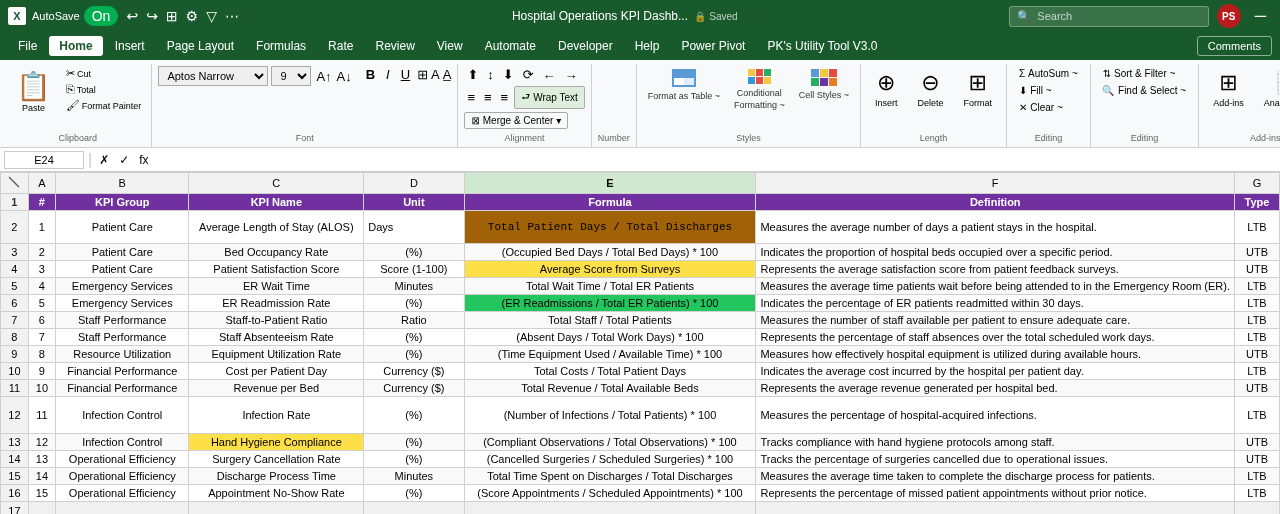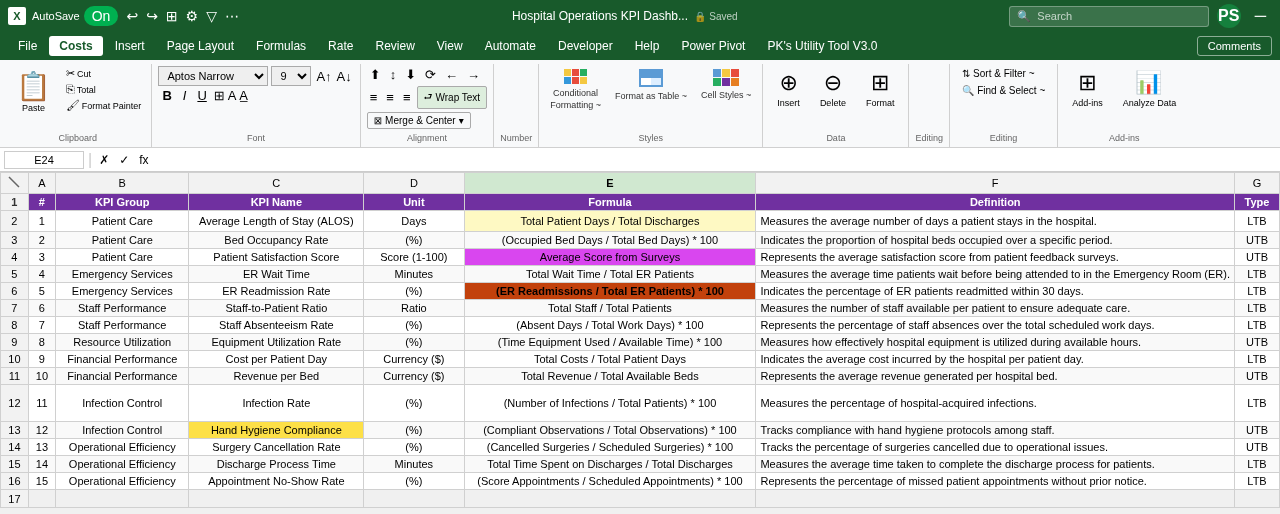--- a/index.html
+++ b/index.html
@@ -19,21 +19,21 @@
     .title-bar-center { display: flex; align-items: center; gap: 6px; font-size: 12px; }
     .title-bar-right { display: flex; align-items: center; gap: 8px; }
     .excel-logo { width: 18px; height: 18px; background: white; color: #185a2b; font-weight: bold; font-size: 11px; display: flex; align-items: center; justify-content: center; border-radius: 2px; }
     .autosave-toggle { display: flex; align-items: center; gap: 4px; font-size: 11px; }
     .toggle-btn { background: #107c41; border: none; color: white; padding: 2px 8px; border-radius: 10px; font-size: 14px; cursor: pointer; display: flex; align-items: center; gap: 2px; }
     .toggle-on { background: #00b050; }
     .title-bar-btn { background: none; border: none; color: white; font-size: 16px; cursor: pointer; padding: 2px 6px; }
     .search-box { background: rgba(255,255,255,0.15); border: 1px solid rgba(255,255,255,0.3); border-radius: 3px; padding: 3px 8px; color: white; font-size: 11px; width: 200px; display: flex; align-items: center; gap: 6px; }
     .search-box input { background: none; border: none; color: white; font-size: 11px; width: 160px; outline: none; }
     .search-box input::placeholder { color: rgba(255,255,255,0.7); }
-    .user-avatar { width: 24px; height: 24px; background: #15803d; border-radius: 50%; display: flex; align-items: center; justify-content: center; font-size: 16px; font-weight: bold; color: white; }
+    .user-avatar { width: 24px; height: 24px; background: #b91c1c; border-radius: 50%; display: flex; align-items: center; justify-content: center; font-size: 10px; font-weight: bold; color: white; }
     .toolbar-icons { display: flex; align-items: center; gap: 4px; }
     .tb-icon { color: white; font-size: 14px; cursor: pointer; padding: 2px; }
 
     
     .menu-bar {
       height: 28px;
       background: #185a2b;
       display: flex;
       align-items: center;
       padding: 0 8px;
@@ -191,21 +191,21 @@
       <span>🔍</span>
       <input type="text" placeholder="Search" style="">
     </div>
     <div class="user-avatar">PS</div>
     <button class="title-bar-btn">─</button>
   </div>
 </div>
 
 <div class="menu-bar">
   <div class="menu-item">File</div>
-  <div class="menu-item active">Costs</div>
+  <div class="menu-item active">Home</div>
   <div class="menu-item">Insert</div>
   <div class="menu-item">Page Layout</div>
   <div class="menu-item">Formulas</div>
   <div class="menu-item">Rate</div>
   <div class="menu-item">Review</div>
   <div class="menu-item">View</div>
   <div class="menu-item">Automate</div>
   <div class="menu-item">Developer</div>
   <div class="menu-item">Help</div>
   <div class="menu-item">Power Pivot</div>
@@ -235,21 +235,21 @@
         <div class="small-btn">
           <span>🖌</span>
           <span style="font-size:9px">Format Painter</span>
         </div>
       </div>
     </div>
     <div class="ribbon-group-label">Clipboard</div>
   </div>
 
   <div class="ribbon-group">
-    <div class="ribbon-group-content" style="flex-direction:column;gap:1px;">
+    <div class="ribbon-group-content" style="flex-direction:row;gap:8px;">
       <div class="font-row1">
         <select class="font-select">
           <option>Aptos Narrow</option>
         </select>
         <select class="size-select">
           <option>9</option>
         </select>
         <div class="font-size-btns">
           <span class="font-size-btn">A↑</span>
           <span class="font-size-btn">A↓</span>
@@ -297,39 +297,39 @@
     <div class="ribbon-group-label">Alignment</div>
   </div>
 
   <div class="ribbon-group">
     <div class="ribbon-group-label">Number</div>
   </div>
 
   <div class="ribbon-group">
     <div class="ribbon-group-content" style="gap:4px;">
       <div class="ribbon-btn" style="flex-direction:column;align-items:center;font-size:9px;">
+        <div style="border:2px solid #5b9bd5;width:24px;height:18px;margin-bottom:2px;display:grid;grid-template-columns:1fr 1fr;grid-template-rows:1fr 1fr">
+          <div style="background:#5b9bd5"></div>
+            <div style="background:#5b9bd5"></div>
+          <div style="background:white"></div>
+            <div style="background:#ddeeff"></div>
+        </div>
+        <span>Format as Table ~</span>
+      </div>
+      <div class="ribbon-btn" style="flex-direction:column;align-items:center;font-size:9px;">
         <div style="display:grid;grid-template-columns:repeat(3,7px);gap:1px;margin-bottom:2px">
           <div style="width:7px;height:7px;background:#f4c842"></div>
           <div style="width:7px;height:7px;background:#e74c3c"></div>
           <div style="width:7px;height:7px;background:#27ae60"></div>
           <div style="width:7px;height:7px;background:#3498db"></div>
           <div style="width:7px;height:7px;background:#e74c3c"></div>
           <div style="width:7px;height:7px;background:#f4c842"></div>
         </div>
         <span>Conditional</span>
         <span>Formatting ~</span>
-      </div>
-      <div class="ribbon-btn" style="flex-direction:column;align-items:center;font-size:9px;">
-        <div style="border:2px solid #5b9bd5;width:24px;height:18px;margin-bottom:2px;display:grid;grid-template-columns:1fr 1fr;grid-template-rows:1fr 1fr">
-          <div style="background:#5b9bd5"></div>
-            <div style="background:#5b9bd5"></div>
-          <div style="background:white"></div>
-            <div style="background:#ddeeff"></div>
-        </div>
-        <span>Format as Table ~</span>
       </div>
       <div class="ribbon-btn" style="flex-direction:column;align-items:center;font-size:9px;">
         <div style="display:grid;grid-template-columns:repeat(3,8px);gap:1px;margin-bottom:2px">
           <div style="width:8px;height:8px;background:#5b9bd5"></div>
           <div style="width:8px;height:8px;background:#f4c842"></div>
           <div style="width:8px;height:8px;background:#e74c3c"></div>
           <div style="width:8px;height:8px;background:#27ae60"></div>
           <div style="width:8px;height:8px;background:#7030a0"></div>
           <div style="width:8px;height:8px;background:#e67e22"></div>
         </div>
@@ -347,24 +347,29 @@
       </div>
       <div class="ribbon-large-btn">
         <span class="large-icon">⊖</span>
         <span style="font-size:9px">Delete</span>
       </div>
       <div class="ribbon-large-btn">
         <span class="large-icon">⊞</span>
         <span style="font-size:9px">Format</span>
       </div>
     </div>
-    <div class="ribbon-group-label">Data</div>
-  </div>
-
-  <div class="ribbon-group">
+    <div class="ribbon-group-label">Length</div>
+  </div>
+
+  <div class="ribbon-group">
+    <div class="ribbon-group-content" style="flex-direction:column;gap:2px;">
+      <div class="autosum-btn">Σ <span>AutoSum ~</span></div>
+      <div class="autosum-btn">⬇ <span>Fill ~</span></div>
+      <div class="autosum-btn">✕ <span>Clear ~</span></div>
+    </div>
     <div class="ribbon-group-label">Editing</div>
   </div>
 
   <div class="ribbon-group">
     <div class="ribbon-group-content" style="flex-direction:column;gap:2px;">
       <div class="autosum-btn">⇅ <span>Sort &amp; Filter ~</span></div>
       <div class="autosum-btn">🔍 <span>Find &amp; Select ~</span></div>
     </div>
     <div class="ribbon-group-label">Editing</div>
   </div>
@@ -423,62 +428,62 @@
         <td style="background:#7030a0;color:white;font-weight:bold;text-align:center">Unit</td>
         <td style="background:#7030a0;color:white;font-weight:bold;text-align:center">Formula</td>
         <td style="background:#7030a0;color:white;font-weight:bold;text-align:center">Definition</td>
         <td style="background:#7030a0;color:white;font-weight:bold;text-align:center">Type</td>
       </tr>
     <tr style="background: rgb(255, 255, 255);">
           <td class="row-header">2</td>
           <td style="text-align: center; background: rgb(255, 255, 255); padding: 2px 4px;">1</td>
           <td style="text-align: center; background: rgb(255, 255, 255); padding: 2px 4px;">Patient Care</td>
           <td style="text-align: center; background: rgb(255, 255, 255); padding: 2px 4px;">Average Length of Stay (ALOS)</td>
-          <td style="text-align: center; background: rgb(255, 255, 255); padding: 2px 4px;">Days</td>
-          <td style="text-align: center; background: #fef9c3; padding: 4px 4px;">Total Patient Days / Total Discharges</td>
+          <td style="text-align: left; background: rgb(255, 255, 255); padding: 2px 4px;">Days</td>
+          <td style="text-align: center; background: #a16207; padding: 10px 4px; font-family: Liberation Mono, monospace;">Total Patient Days / Total Discharges</td>
           <td style="text-align: left; background: rgb(255, 255, 255); padding: 2px 4px;">Measures the average number of days a patient stays in the hospital.</td>
           <td style="text-align: center; background: rgb(255, 255, 255); padding: 2px 4px;">LTB</td>
         </tr>
         <tr style="background: rgb(249, 249, 249);">
           <td class="row-header">3</td>
           <td style="text-align: center; background: rgb(249, 249, 249); padding: 2px 4px;">2</td>
           <td style="text-align: center; background: rgb(249, 249, 249); padding: 2px 4px;">Patient Care</td>
           <td style="text-align: center; background: rgb(249, 249, 249); padding: 2px 4px;">Bed Occupancy Rate</td>
           <td style="text-align: center; background: rgb(249, 249, 249); padding: 2px 4px;">(%)</td>
           <td style="text-align: center; background: rgb(249, 249, 249); padding: 2px 4px;">(Occupied Bed Days / Total Bed Days) * 100</td>
           <td style="text-align: left; background: rgb(249, 249, 249); padding: 2px 4px;">Indicates the proportion of hospital beds occupied over a specific period.</td>
           <td style="text-align: center; background: rgb(249, 249, 249); padding: 2px 4px;">UTB</td>
         </tr>
         <tr style="background: rgb(255, 255, 255);">
           <td class="row-header">4</td>
           <td style="text-align: center; background: rgb(255, 255, 255); padding: 2px 4px;">3</td>
           <td style="text-align: center; background: rgb(255, 255, 255); padding: 2px 4px;">Patient Care</td>
           <td style="text-align: center; background: rgb(255, 255, 255); padding: 2px 4px;">Patient Satisfaction Score</td>
           <td style="text-align: center; background: rgb(255, 255, 255); padding: 2px 16px;">Score (1-100)</td>
-          <td style="text-align: center; background: #d946ef; padding: 2px 4px;">Average Score from Surveys</td>
+          <td style="text-align: center; background: #fde047; padding: 2px 4px;">Average Score from Surveys</td>
           <td style="text-align: left; background: rgb(255, 255, 255); padding: 2px 4px;">Represents the average satisfaction score from patient feedback surveys.</td>
           <td style="text-align: center; background: rgb(255, 255, 255); padding: 2px 4px;">UTB</td>
         </tr>
         <tr style="background: rgb(249, 249, 249);">
           <td class="row-header">5</td>
           <td style="text-align: center; background: rgb(249, 249, 249); padding: 2px 4px;">4</td>
           <td style="text-align: center; background: rgb(249, 249, 249); padding: 2px 4px;">Emergency Services</td>
           <td style="text-align: center; background: rgb(249, 249, 249); padding: 2px 4px;">ER Wait Time</td>
           <td style="text-align: center; background: rgb(249, 249, 249); padding: 2px 4px;">Minutes</td>
           <td style="text-align: center; background: rgb(249, 249, 249); padding: 2px 4px;">Total Wait Time / Total ER Patients</td>
           <td style="text-align: left; background: rgb(249, 249, 249); padding: 2px 4px;">Measures the average time patients wait before being attended to in the Emergency Room (ER).</td>
           <td style="text-align: center; background: rgb(249, 249, 249); padding: 2px 4px;">LTB</td>
         </tr>
         <tr style="background: rgb(255, 255, 255);">
           <td class="row-header">6</td>
           <td style="text-align: center; background: rgb(255, 255, 255); padding: 2px 4px;">5</td>
           <td style="text-align: center; background: rgb(255, 255, 255); padding: 2px 4px;">Emergency Services</td>
           <td style="text-align: center; background: rgb(255, 255, 255); padding: 2px 4px;">ER Readmission Rate</td>
           <td style="text-align: center; background: rgb(255, 255, 255); padding: 2px 4px;">(%)</td>
-          <td style="text-align: center; background: #c2410c; padding: 2px 4px; font-weight: bold;">(ER Readmissions / Total ER Patients) * 100</td>
+          <td style="text-align: center; background: #22c55e; padding: 2px 4px;">(ER Readmissions / Total ER Patients) * 100</td>
           <td style="text-align: left; background: rgb(255, 255, 255); padding: 2px 4px;">Indicates the percentage of ER patients readmitted within 30 days.</td>
           <td style="text-align: center; background: rgb(255, 255, 255); padding: 2px 4px;">LTB</td>
         </tr>
         <tr style="background: rgb(249, 249, 249);">
           <td class="row-header">7</td>
           <td style="text-align: center; background: rgb(249, 249, 249); padding: 2px 4px;">6</td>
           <td style="text-align: center; background: rgb(249, 249, 249); padding: 2px 4px;">Staff Performance</td>
           <td style="text-align: center; background: rgb(249, 249, 249); padding: 2px 4px;">Staff-to-Patient Ratio</td>
           <td style="text-align: center; background: rgb(249, 249, 249); padding: 2px 4px;">Ratio</td>
           <td style="text-align: center; background: rgb(249, 249, 249); padding: 2px 4px;">Total Staff / Total Patients</td>

